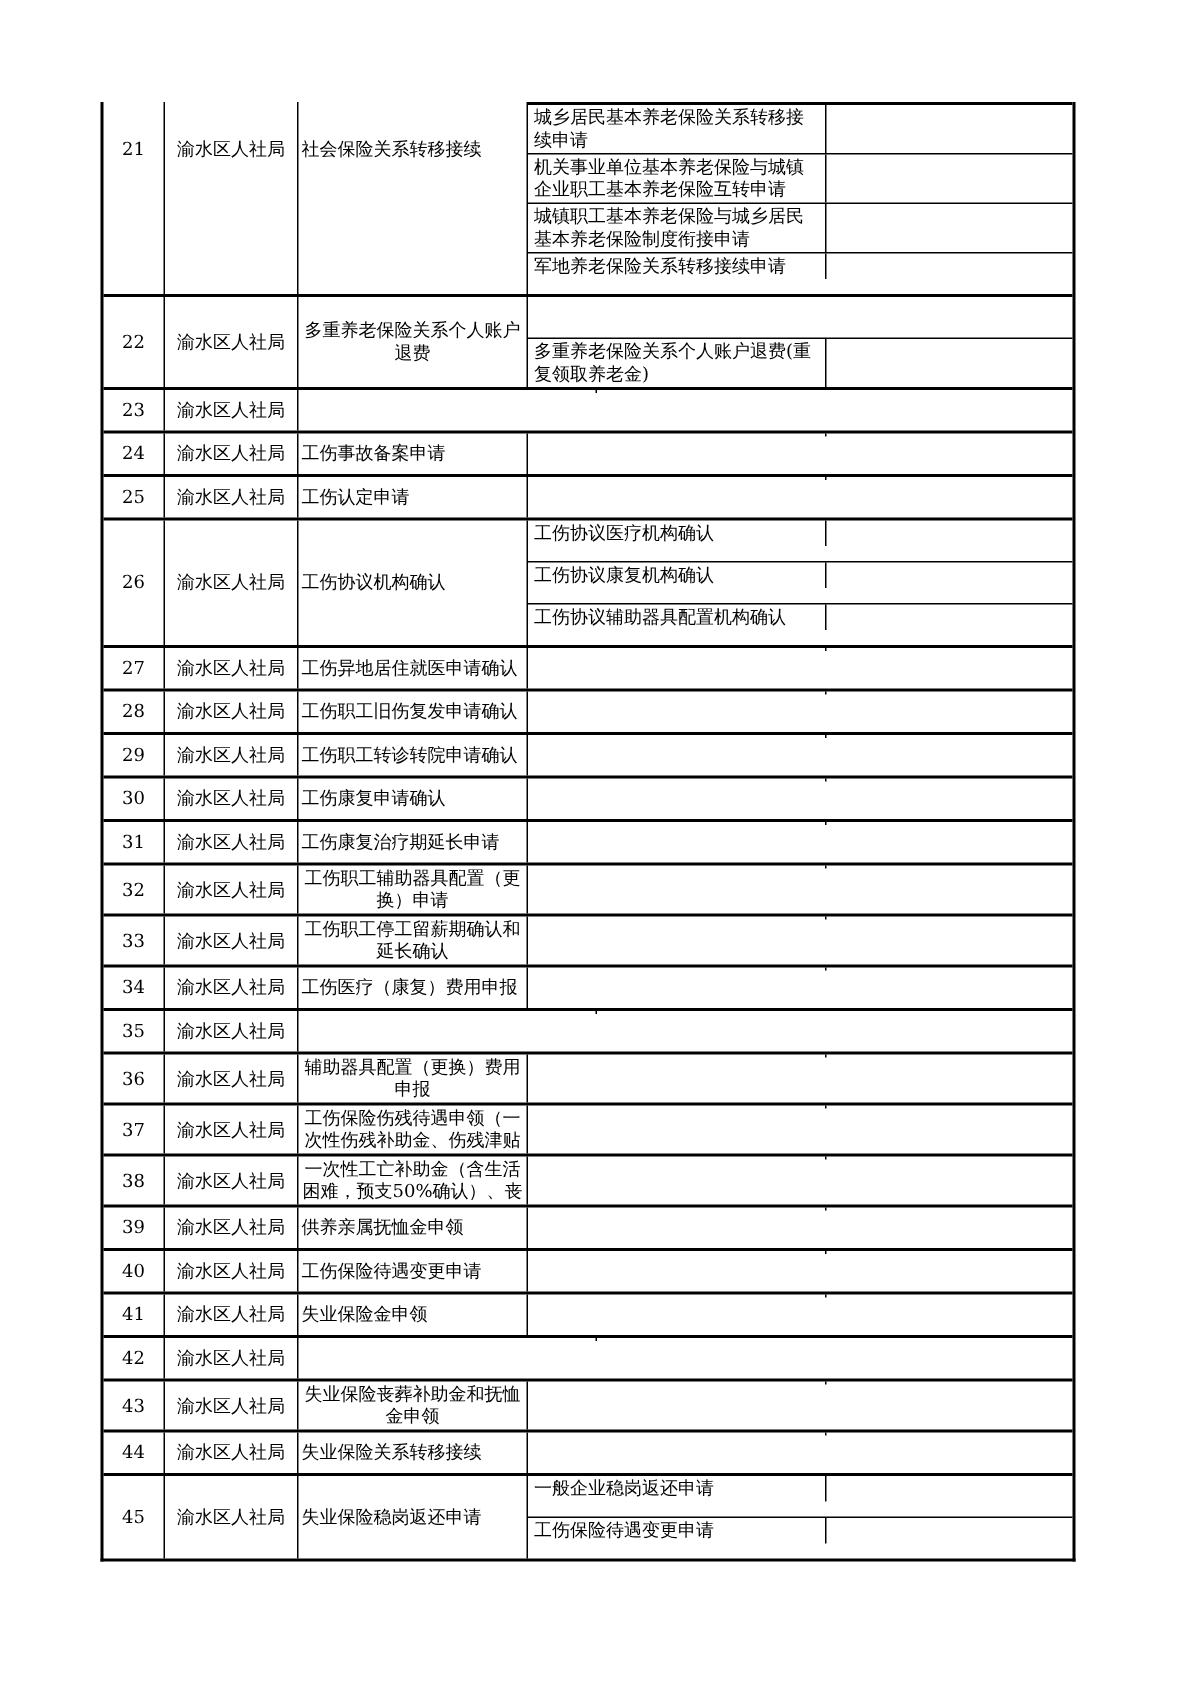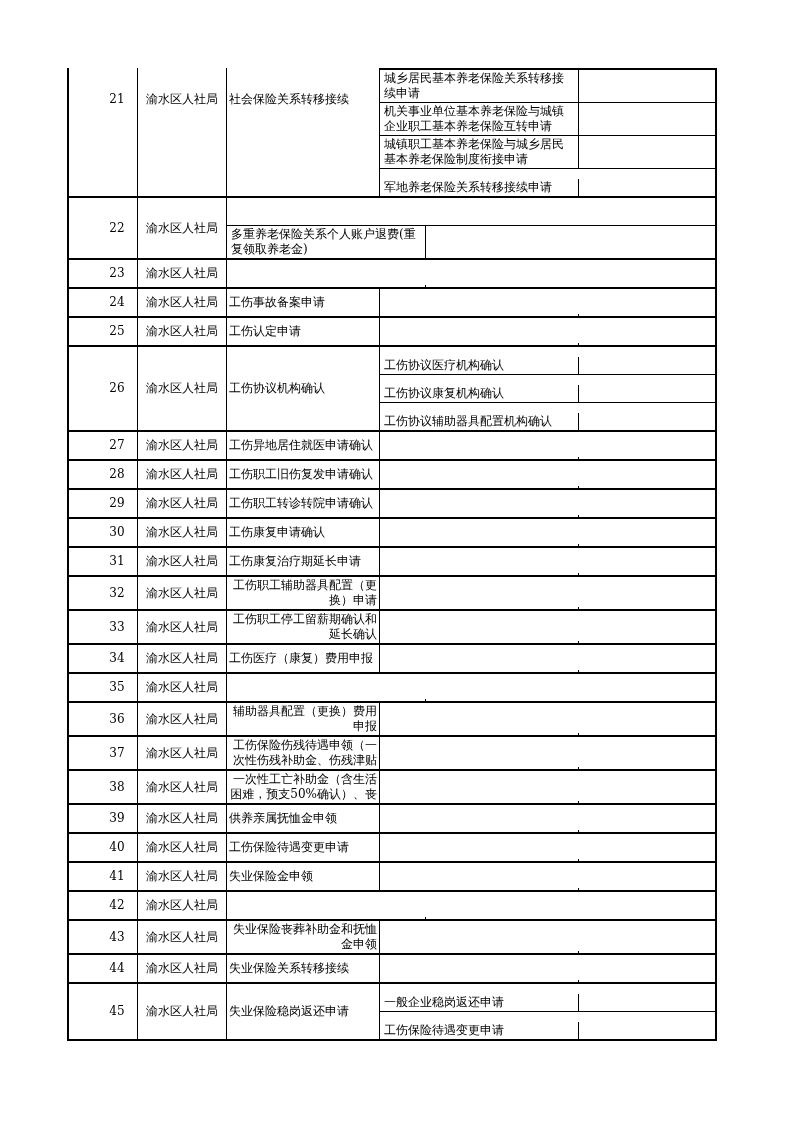--- a/index.html
+++ b/index.html
@@ -41,54 +41,53 @@
     line-height: 15px;
     padding: 1px 2px;
     overflow: hidden;
   }
   .col-no {
     width: 41px;
     flex: 0 0 41px;
     justify-content: center;
     text-align: right;
     border-right: 1px solid #000000;
-    margin-left: 28px;
   }
   .col-dept {
     width: 89px;
     flex: 0 0 89px;
     justify-content: center;
     text-align: right;
     border-right: 1px solid #000000;
   }
   .col-service {
     width: 153px;
     flex: 0 0 153px;
     justify-content: flex-start;
-    text-align: right;
+    text-align: center;
     border-right: 1px solid #000000;
   }
   .subcol {
     flex: 1 1 auto;
     display: flex;
     flex-direction: column;
   }
   
   .group.continued .subcol {
     border-top: 2px solid #000000;
   }
   .group.continued .rowcell {
     align-items: flex-start;
     padding-top: 24px;
   }
   .subrow {
     display: flex;
     flex: 1 0 auto;
     min-height: 27px;
-    align-items: flex-end;
+    align-items: flex-start;
   }
   .subrow + .subrow {
     border-top: 1px solid #000000;
   }
   .cell {
     box-sizing: border-box;
     display: flex;
     align-items: center;
     font-size: 12px;
     line-height: 15px;
@@ -129,20 +128,21 @@
           </div>
           <div class="subrow">
             <div class="cell subitem">军地养老保险关系转移接续申请</div>
             <div class="cell blank"></div>
           </div>
         </div>
       </div>
       <div class="group">
         <div class="rowcell col-no">22</div>
         <div class="rowcell col-dept">渝水区人社局</div>
+        <div class="rowcell col-service">多重养老保险关系个人账户退费</div>
         <div class="subcol">
           <div class="subrow">
             <div class="cell blank"></div>
           </div>
           <div class="subrow">
             <div class="cell subitem">多重养老保险关系个人账户退费(重复领取养老金)</div>
             <div class="cell blank"></div>
           </div>
         </div>
       </div>

